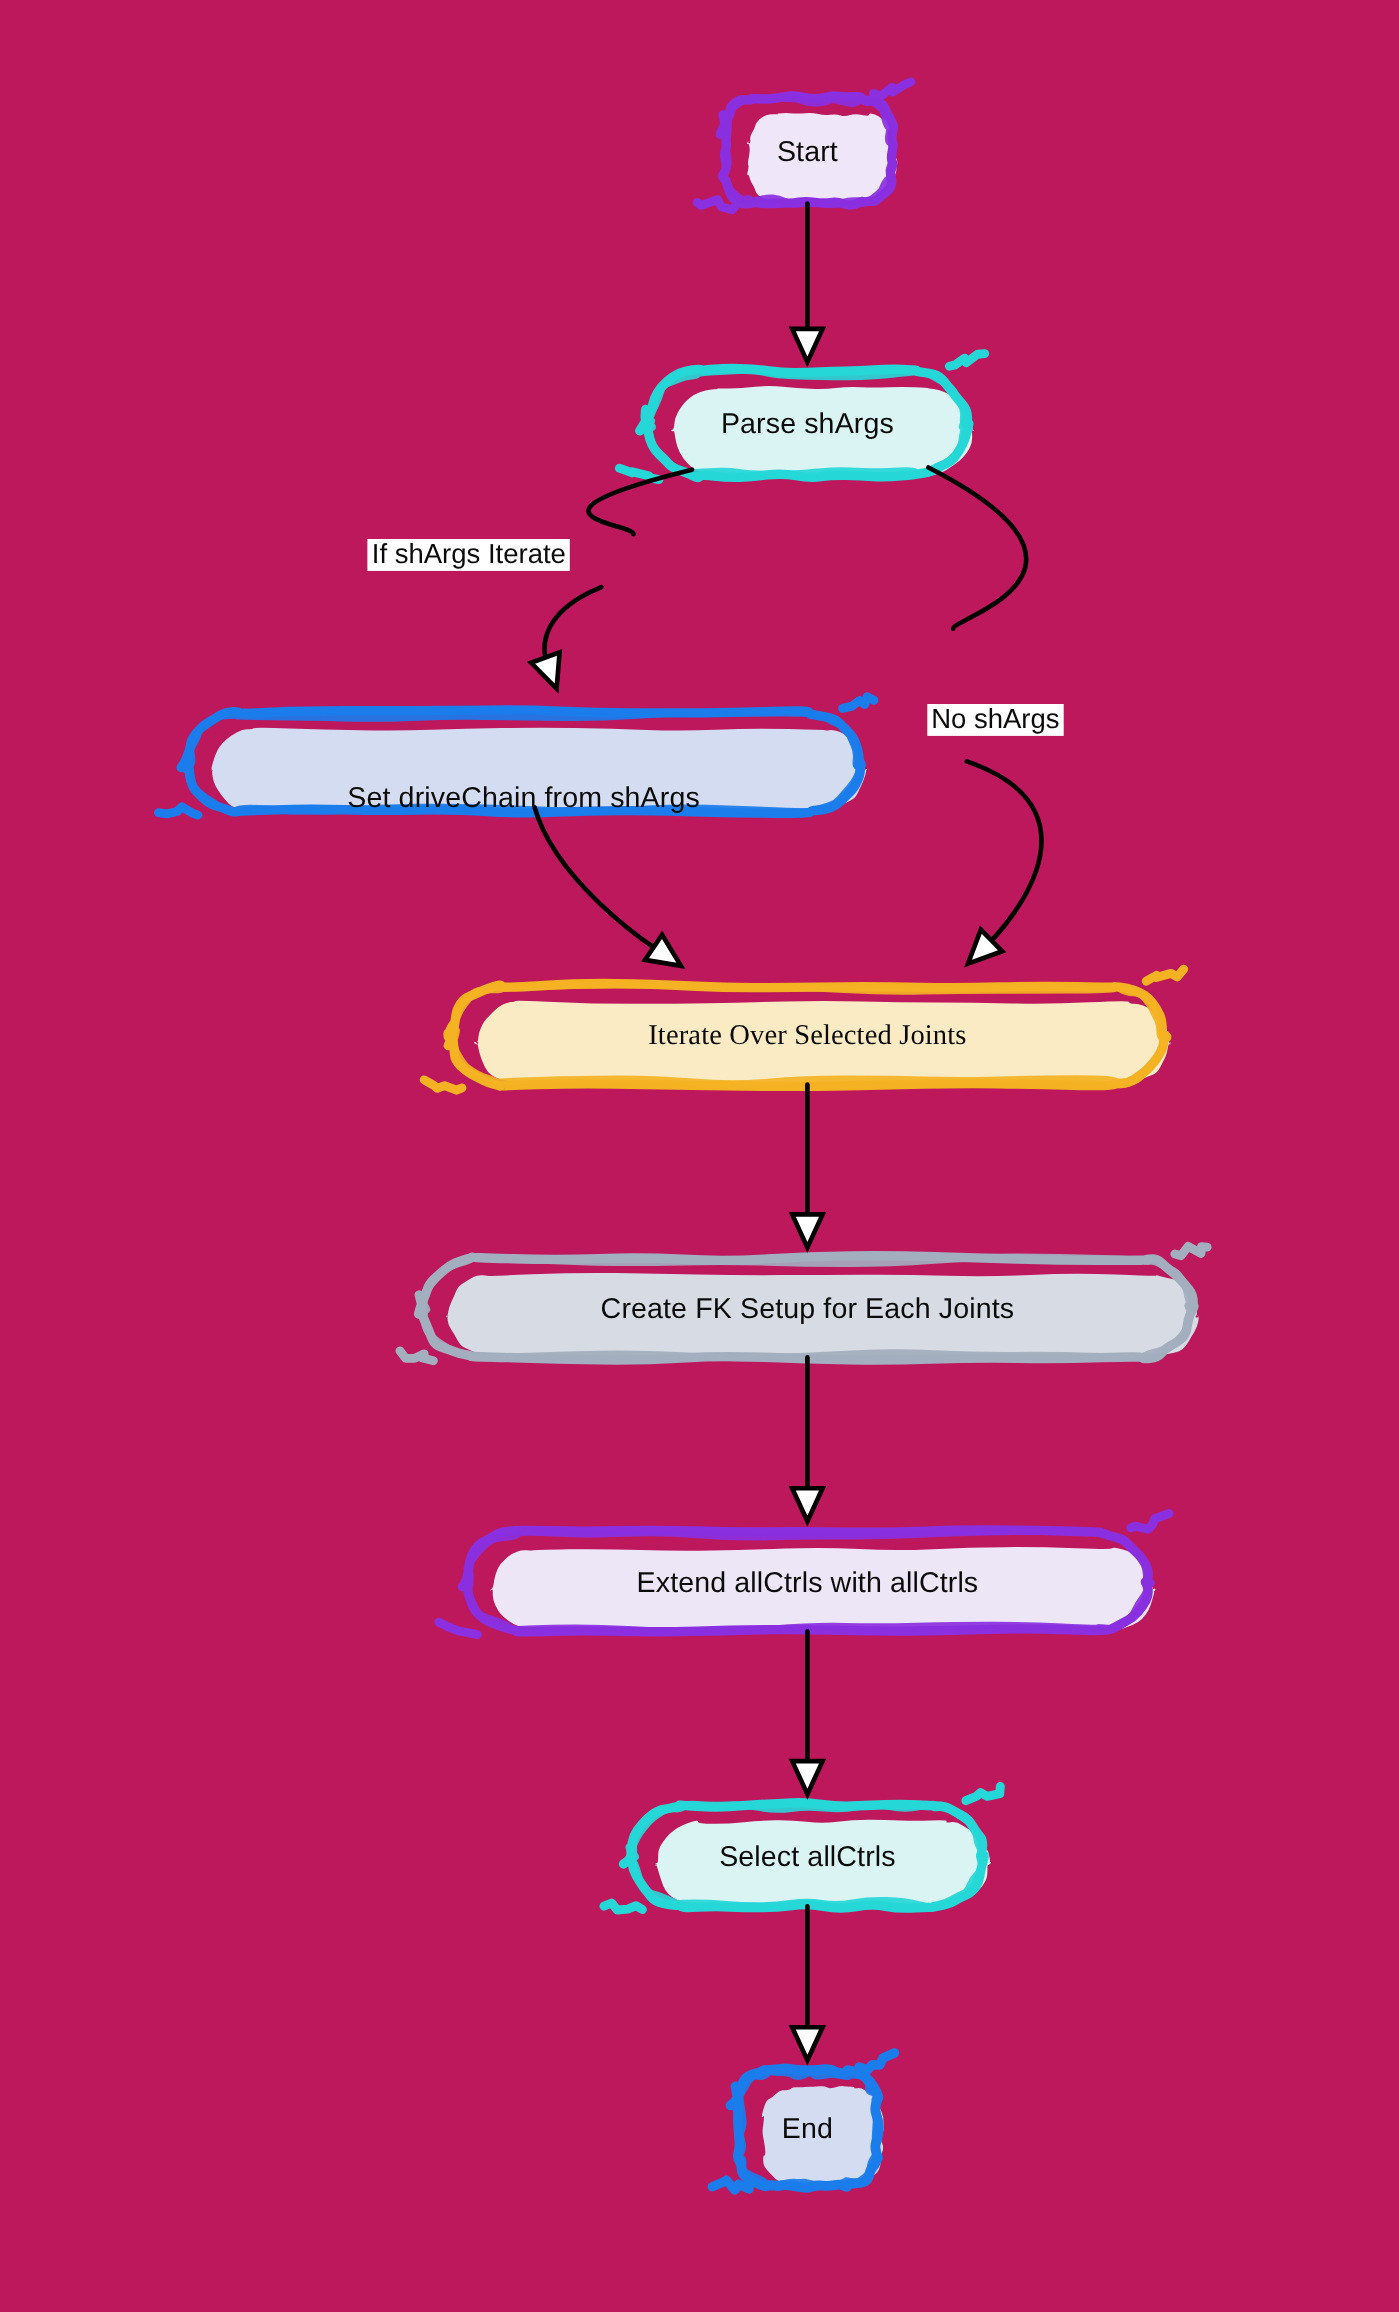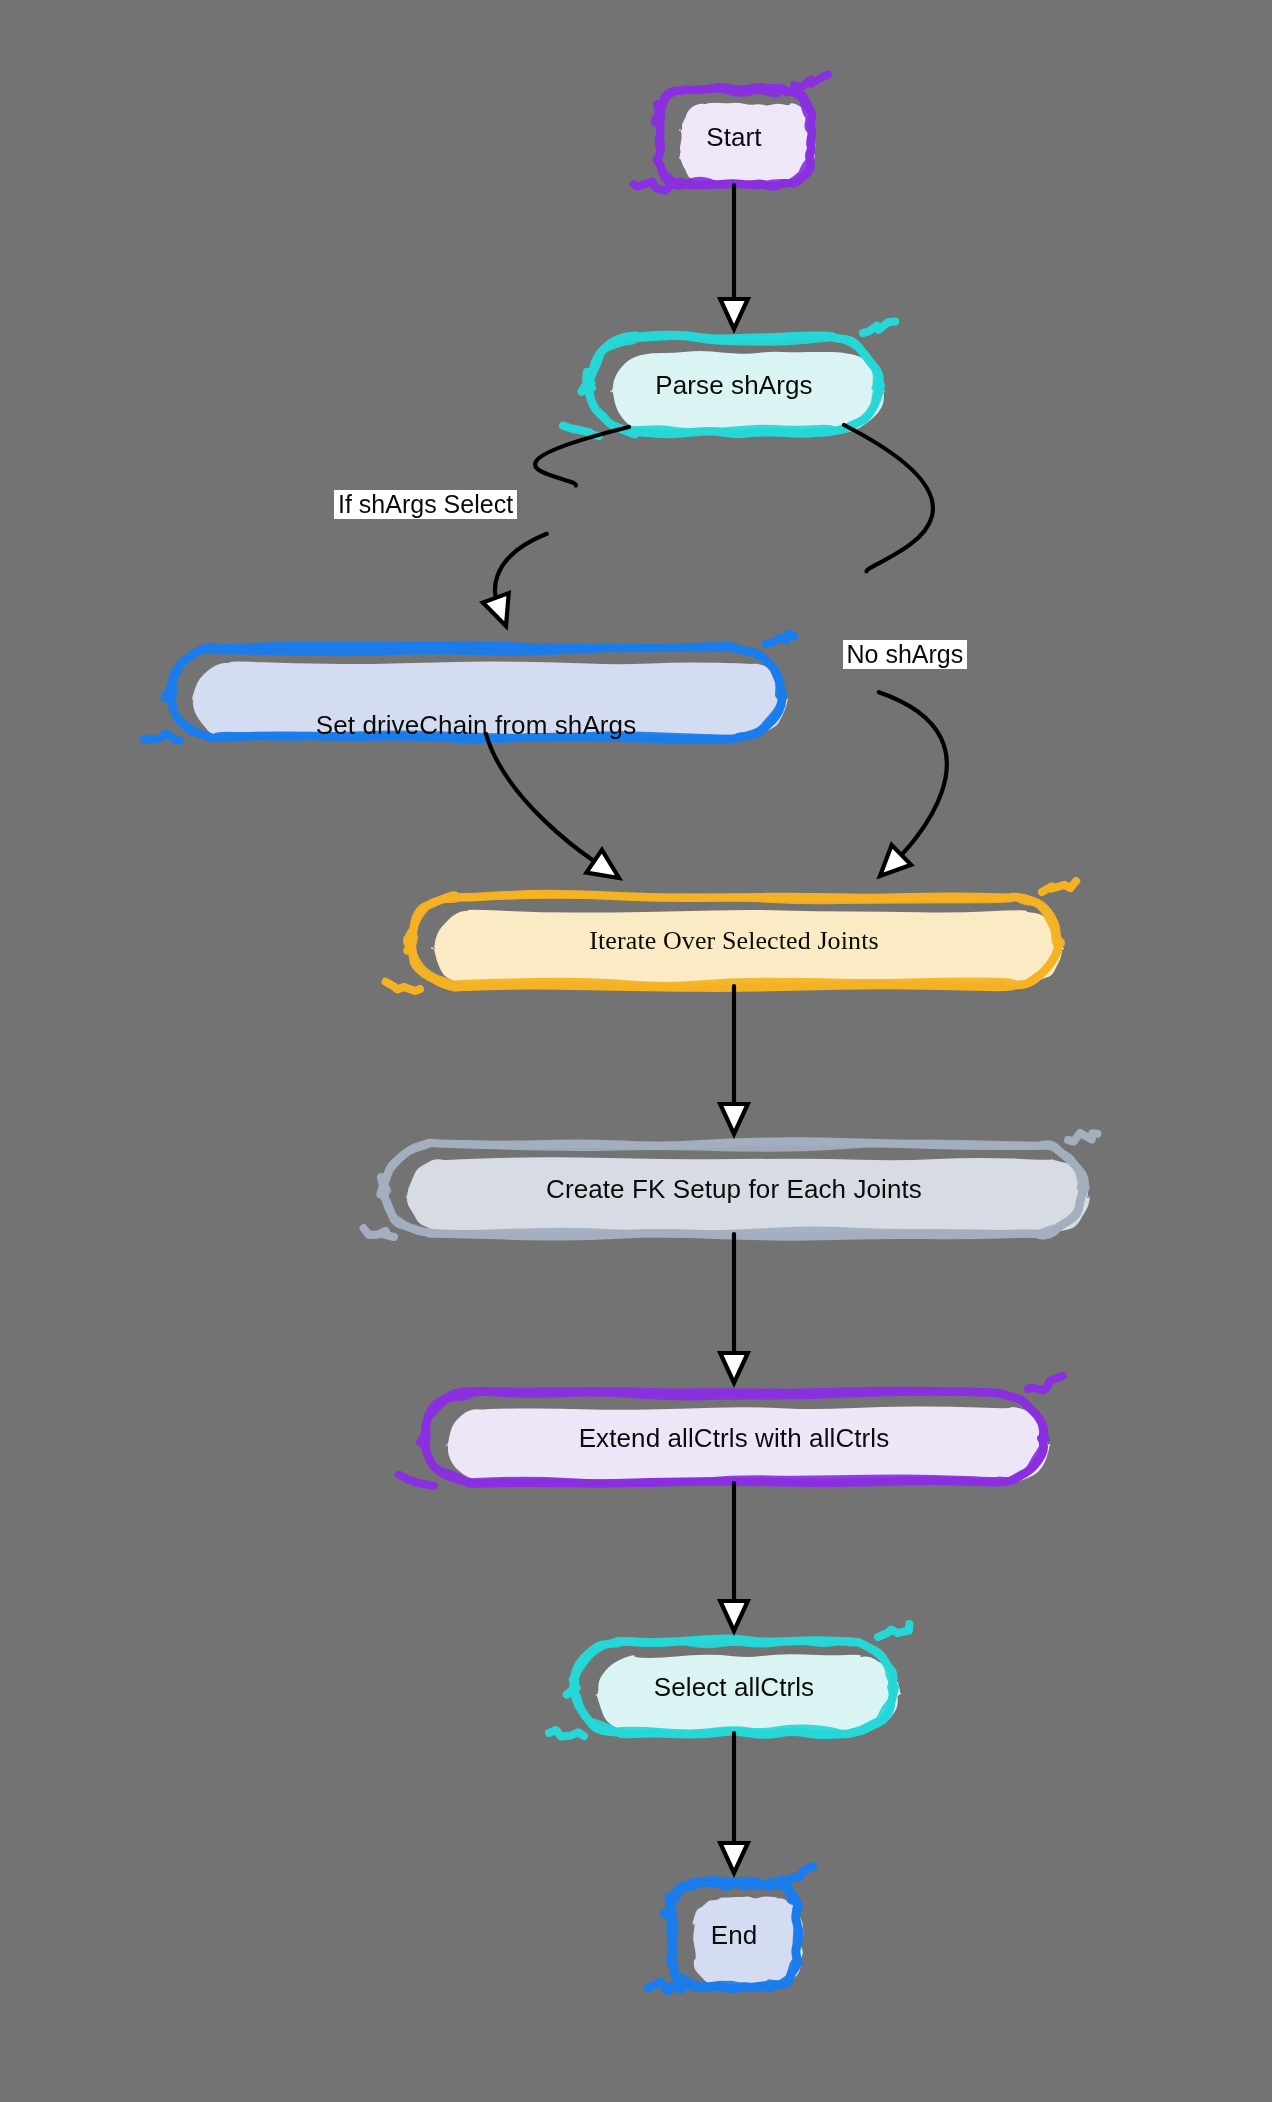--- a/index.html
+++ b/index.html
@@ -8,21 +8,21 @@
     padding: 0;
     background: #ffffff;
   }
   body {
     font-family: "Liberation Sans", sans-serif;
   }
   #flow-root {
     position: relative;
     width: 1272px;
     height: 2102px;
-    background: #737373;
+    background: #be185d;
     overflow: hidden;
   }
   #flow-svg {
     position: absolute;
     inset: 0;
     width: 1272px;
     height: 2102px;
     display: block;
   }
   .node-label {
@@ -157,16 +157,16 @@
       <div class="node-label" style="left: 658px; top: 89px; width: 152px; height: 96px;">Start</div>
       <div class="node-label" style="left: 589px; top: 337px; width: 290px; height: 96px;">Parse shArgs</div>
       <div class="node-label" style="left: 170px; top: 680px; width: 612px; height: 90px;">Set driveChain from shArgs</div>
       <div class="node-label" style="left: 410px; top: 896px; width: 648px; height: 90px; font-family: Liberation Serif, serif;">Iterate Over Selected Joints</div>
       <div class="node-label" style="left: 384px; top: 1144px; width: 700px; height: 90px;">Create FK Setup for Each Joints</div>
       <div class="node-label" style="left: 424px; top: 1393px; width: 620px; height: 90px;">Extend allCtrls with allCtrls</div>
       <div class="node-label" style="left: 574px; top: 1641px; width: 320px; height: 92px;">Select allCtrls</div>
       <div class="node-label" style="left: 671px; top: 1883px; width: 126px; height: 104px;">End</div>
     </div>
   <div id="edge-labels">
-      <div class="edge-label" style="left: 334px; top: 490px;">If shArgs Select</div>
+      <div class="edge-label" style="left: 334px; top: 490px;">If shArgs Iterate</div>
       <div class="edge-label" style="left: 842.5px; top: 640px;">No shArgs</div>
     </div>
 </div>
 
 </body></html>

